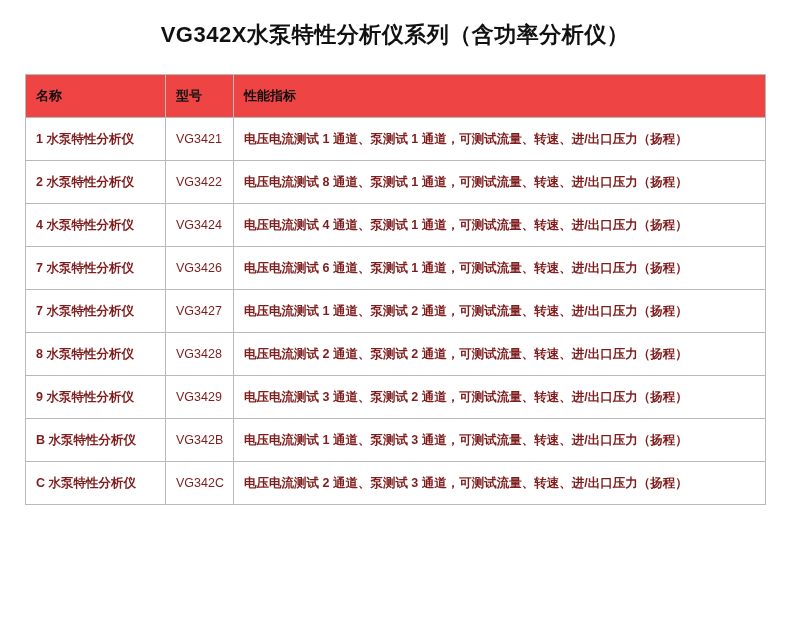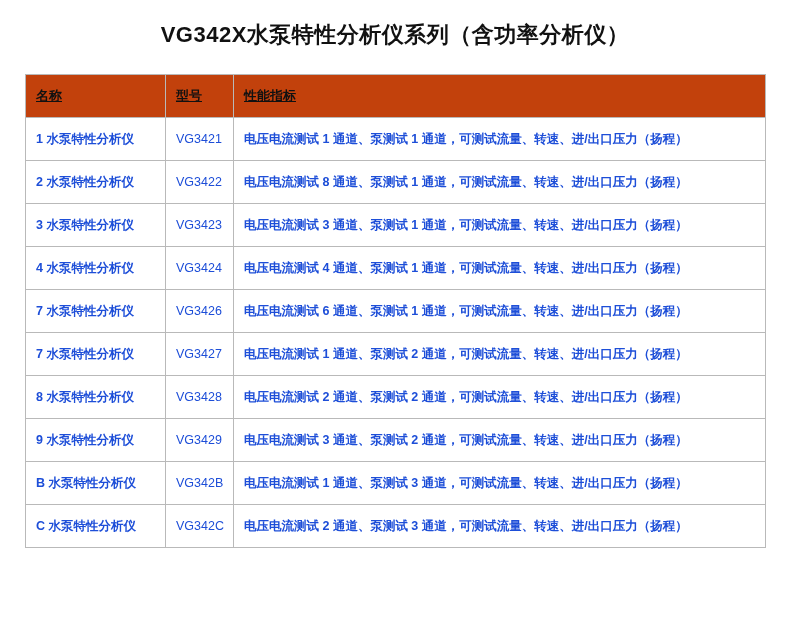--- a/index.html
+++ b/index.html
@@ -49,26 +49,25 @@
     height: 42px;
     vertical-align: middle;
     text-align: left;
     white-space: nowrap;
     overflow: hidden;
   }
   table.spec thead th {
     font-weight: bold;
     font-size: 13px;
     color: #111;
-    background: #c2410c;
-    text-decoration: underline;
+    background: #ef4444;
   }
   table.spec tbody td {
     font-weight: normal;
-    color: #1d4ed8;
+    color: #7f1d1d;
   }
   table.spec tbody td.name-cell {
     font-weight: bold;
     font-size: 12.5px;
   }
   table.spec tbody td.model-cell {
     font-weight: normal;
     font-size: 12.5px;
   }
   table.spec tbody td.spec-cell {
@@ -103,25 +102,20 @@
           <td class="name-cell">1 水泵特性分析仪</td>
           <td class="model-cell">VG3421</td>
           <td class="spec-cell">电压电流测试 1 通道、泵测试 1 通道，可测试流量、转速、进/出口压力（扬程）</td>
         </tr>
         <tr>
           <td class="name-cell">2 水泵特性分析仪</td>
           <td class="model-cell">VG3422</td>
           <td class="spec-cell">电压电流测试 8 通道、泵测试 1 通道，可测试流量、转速、进/出口压力（扬程）</td>
         </tr>
         <tr>
-          <td class="name-cell">3 水泵特性分析仪</td>
-          <td class="model-cell">VG3423</td>
-          <td class="spec-cell">电压电流测试 3 通道、泵测试 1 通道，可测试流量、转速、进/出口压力（扬程）</td>
-        </tr>
-        <tr>
           <td class="name-cell">4 水泵特性分析仪</td>
           <td class="model-cell">VG3424</td>
           <td class="spec-cell">电压电流测试 4 通道、泵测试 1 通道，可测试流量、转速、进/出口压力（扬程）</td>
         </tr>
         <tr>
           <td class="name-cell">7 水泵特性分析仪</td>
           <td class="model-cell">VG3426</td>
           <td class="spec-cell">电压电流测试 6 通道、泵测试 1 通道，可测试流量、转速、进/出口压力（扬程）</td>
         </tr>
         <tr>

